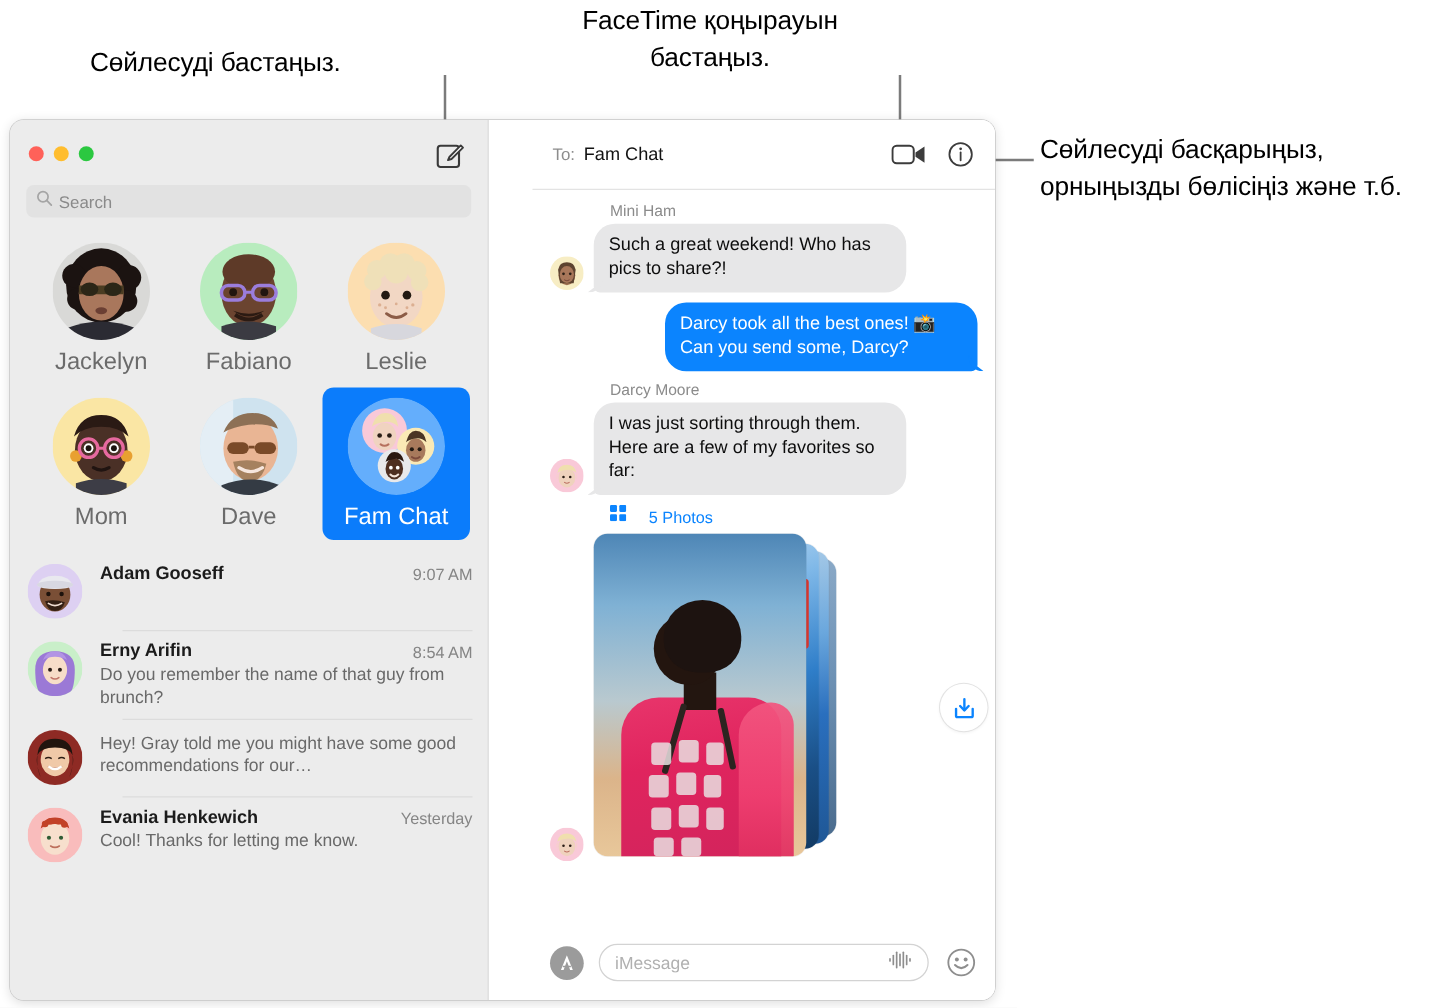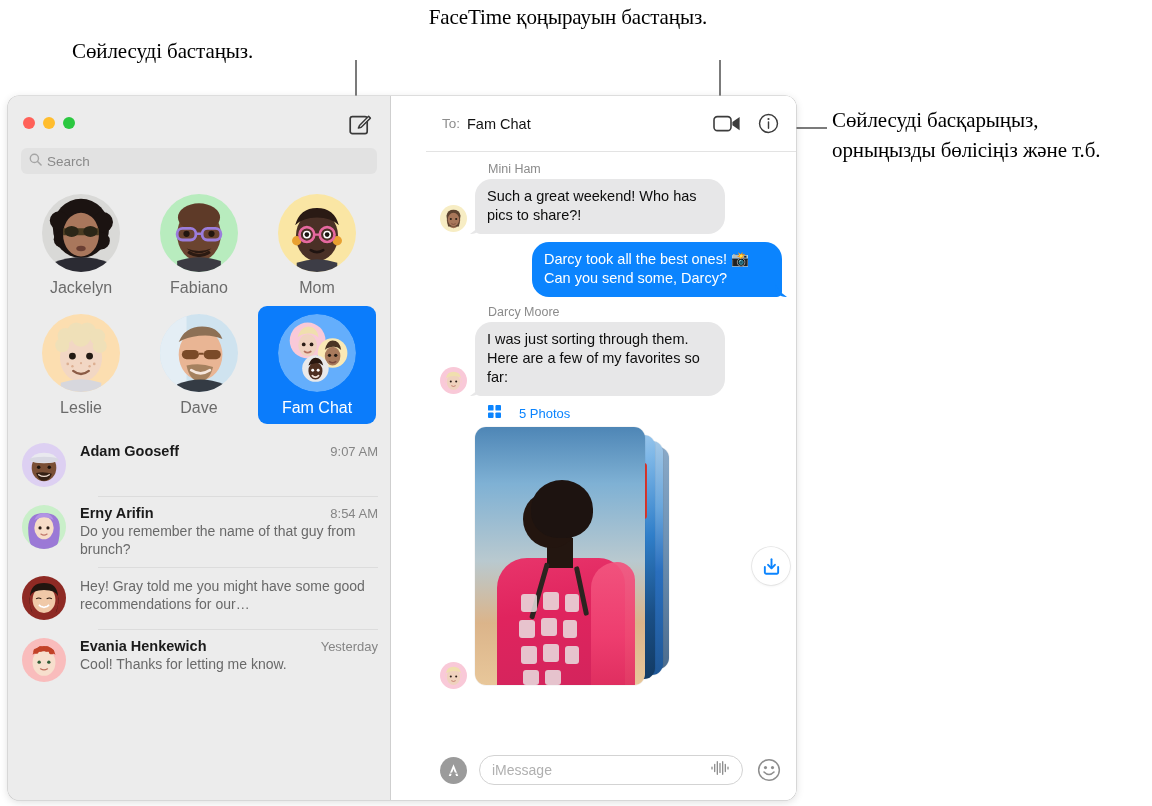--- a/index.html
+++ b/index.html
@@ -15,21 +15,21 @@
     overflow: hidden;
     color: #000;
   }
 
   
   .callout {
     position: absolute;
     font-size: 21px;
     line-height: 30px;
     color: #000;
-    font-family: Liberation Serif, serif;
+    font-family: Liberation Sans, sans-serif;
     letter-spacing: -0.1px;
   }
   #callout-start-conversation {
     left: 72px;
     top: 36px;
     width: 280px;
     text-align: left;
   }
   #callout-facetime {
     left: 418px;
@@ -153,21 +153,21 @@
   .pin-avatar {
     width: 78px;
     height: 78px;
     border-radius: 50%;
     position: relative;
     overflow: hidden;
     flex: none;
   }
   .pin-label {
     margin-top: 7px;
-    font-size: 16px;
+    font-size: 19px;
     color: #6b6b6b;
     white-space: nowrap;
   }
   .pinned-item.selected .pin-label { color: #ffffff; }
 
   
   #conversation-list {
     margin-top: 10px;
     flex: 1 1 auto;
     overflow: hidden;
@@ -582,42 +582,20 @@
             <rect x="54" y="44" width="24" height="15" rx="7" fill="none" stroke="#9b7ddc" stroke-width="3.6"></rect>
             <path d="M46 51 h8" stroke="#9b7ddc" stroke-width="3.2"></path>
             <circle cx="34" cy="51" r="4" fill="#21150f"></circle>
             <circle cx="66" cy="51" r="4" fill="#21150f"></circle>
             <path d="M34 70 q16 12 32 0 q-16 6 -32 0z" fill="#2b1a12"></path>
             <path d="M36 74 q14 10 28 0" stroke="#2b1a12" stroke-width="4" fill="none"></path>
             <path d="M22 86 q28 -10 56 0 v14 h-56z" fill="#3b3b42"></path>
           </svg>
         </div>
         <div class="pin-label">Fabiano</div>
-      </div>
-
-      <div class="pinned-item">
-        <div class="pin-avatar">
-          <svg class="mj" viewBox="0 0 100 100">
-            <rect width="100" height="100" fill="#fae6a4"></rect>
-            <ellipse cx="50" cy="54" rx="27" ry="32" fill="#4a3026"></ellipse>
-            <path d="M22 40 q6 -22 28 -22 q22 0 28 22 q-10 -10 -28 -10 q-18 0 -28 10z" fill="#2a1a14"></path>
-            <circle cx="24" cy="60" r="6" fill="#e8a030"></circle>
-            <circle cx="76" cy="60" r="6" fill="#e8a030"></circle>
-            <circle cx="37" cy="52" r="9.5" fill="none" stroke="#e6699f" stroke-width="3.4"></circle>
-            <circle cx="63" cy="52" r="9.5" fill="none" stroke="#e6699f" stroke-width="3.4"></circle>
-            <path d="M46.5 52 h7" stroke="#e6699f" stroke-width="3"></path>
-            <circle cx="37" cy="52" r="5" fill="#ffffff"></circle>
-              <circle cx="37" cy="52" r="3" fill="#1b1410"></circle>
-            <circle cx="63" cy="52" r="5" fill="#ffffff"></circle>
-              <circle cx="63" cy="52" r="3" fill="#1b1410"></circle>
-            <path d="M42 72 q8 5 16 0" stroke="#201411" stroke-width="3.4" fill="none" stroke-linecap="round"></path>
-            <path d="M24 88 q26 -9 52 0 v12 h-52z" fill="#3d3d46"></path>
-          </svg>
-        </div>
-        <div class="pin-label">Mom</div>
       </div>
 
       <div class="pinned-item">
         <div class="pin-avatar">
           <svg class="mj" viewBox="0 0 100 100">
             <rect width="100" height="100" fill="#fcdeb0"></rect>
             <ellipse cx="50" cy="56" rx="27" ry="31" fill="#f2d7c4"></ellipse>
             <g fill="#efe0b8">
               <circle cx="30" cy="28" r="10"></circle>
                 <circle cx="44" cy="22" r="11"></circle>
@@ -634,20 +612,42 @@
                 <circle cx="39" cy="67" r="1.5"></circle>
               <circle cx="61" cy="67" r="1.5"></circle>
                 <circle cx="67" cy="64" r="1.7"></circle>
               <circle cx="50" cy="63" r="1.4"></circle>
             </g>
             <path d="M40 73 q10 8 20 0" stroke="#8c5c46" stroke-width="3" fill="none" stroke-linecap="round"></path>
             <path d="M24 88 q26 -9 52 0 v12 h-52z" fill="#d7d7dd"></path>
           </svg>
         </div>
         <div class="pin-label">Leslie</div>
+      </div>
+
+      <div class="pinned-item">
+        <div class="pin-avatar">
+          <svg class="mj" viewBox="0 0 100 100">
+            <rect width="100" height="100" fill="#fae6a4"></rect>
+            <ellipse cx="50" cy="54" rx="27" ry="32" fill="#4a3026"></ellipse>
+            <path d="M22 40 q6 -22 28 -22 q22 0 28 22 q-10 -10 -28 -10 q-18 0 -28 10z" fill="#2a1a14"></path>
+            <circle cx="24" cy="60" r="6" fill="#e8a030"></circle>
+            <circle cx="76" cy="60" r="6" fill="#e8a030"></circle>
+            <circle cx="37" cy="52" r="9.5" fill="none" stroke="#e6699f" stroke-width="3.4"></circle>
+            <circle cx="63" cy="52" r="9.5" fill="none" stroke="#e6699f" stroke-width="3.4"></circle>
+            <path d="M46.5 52 h7" stroke="#e6699f" stroke-width="3"></path>
+            <circle cx="37" cy="52" r="5" fill="#ffffff"></circle>
+              <circle cx="37" cy="52" r="3" fill="#1b1410"></circle>
+            <circle cx="63" cy="52" r="5" fill="#ffffff"></circle>
+              <circle cx="63" cy="52" r="3" fill="#1b1410"></circle>
+            <path d="M42 72 q8 5 16 0" stroke="#201411" stroke-width="3.4" fill="none" stroke-linecap="round"></path>
+            <path d="M24 88 q26 -9 52 0 v12 h-52z" fill="#3d3d46"></path>
+          </svg>
+        </div>
+        <div class="pin-label">Mom</div>
       </div>
 
       <div class="pinned-item">
         <div class="pin-avatar">
           <svg class="mj" viewBox="0 0 100 100">
             <rect width="100" height="100" fill="#cfe3ef"></rect>
             <rect x="0" y="0" width="34" height="100" fill="#e4eef5"></rect>
             <ellipse cx="52" cy="52" rx="28" ry="33" fill="#e9b594"></ellipse>
             <path d="M24 36 q8 -20 30 -20 q20 0 26 16 q-14 -6 -30 -4 q-16 2 -26 8z" fill="#8d7055"></path>
             <rect x="28" y="46" width="22" height="12" rx="6" fill="#7a4a28"></rect>

